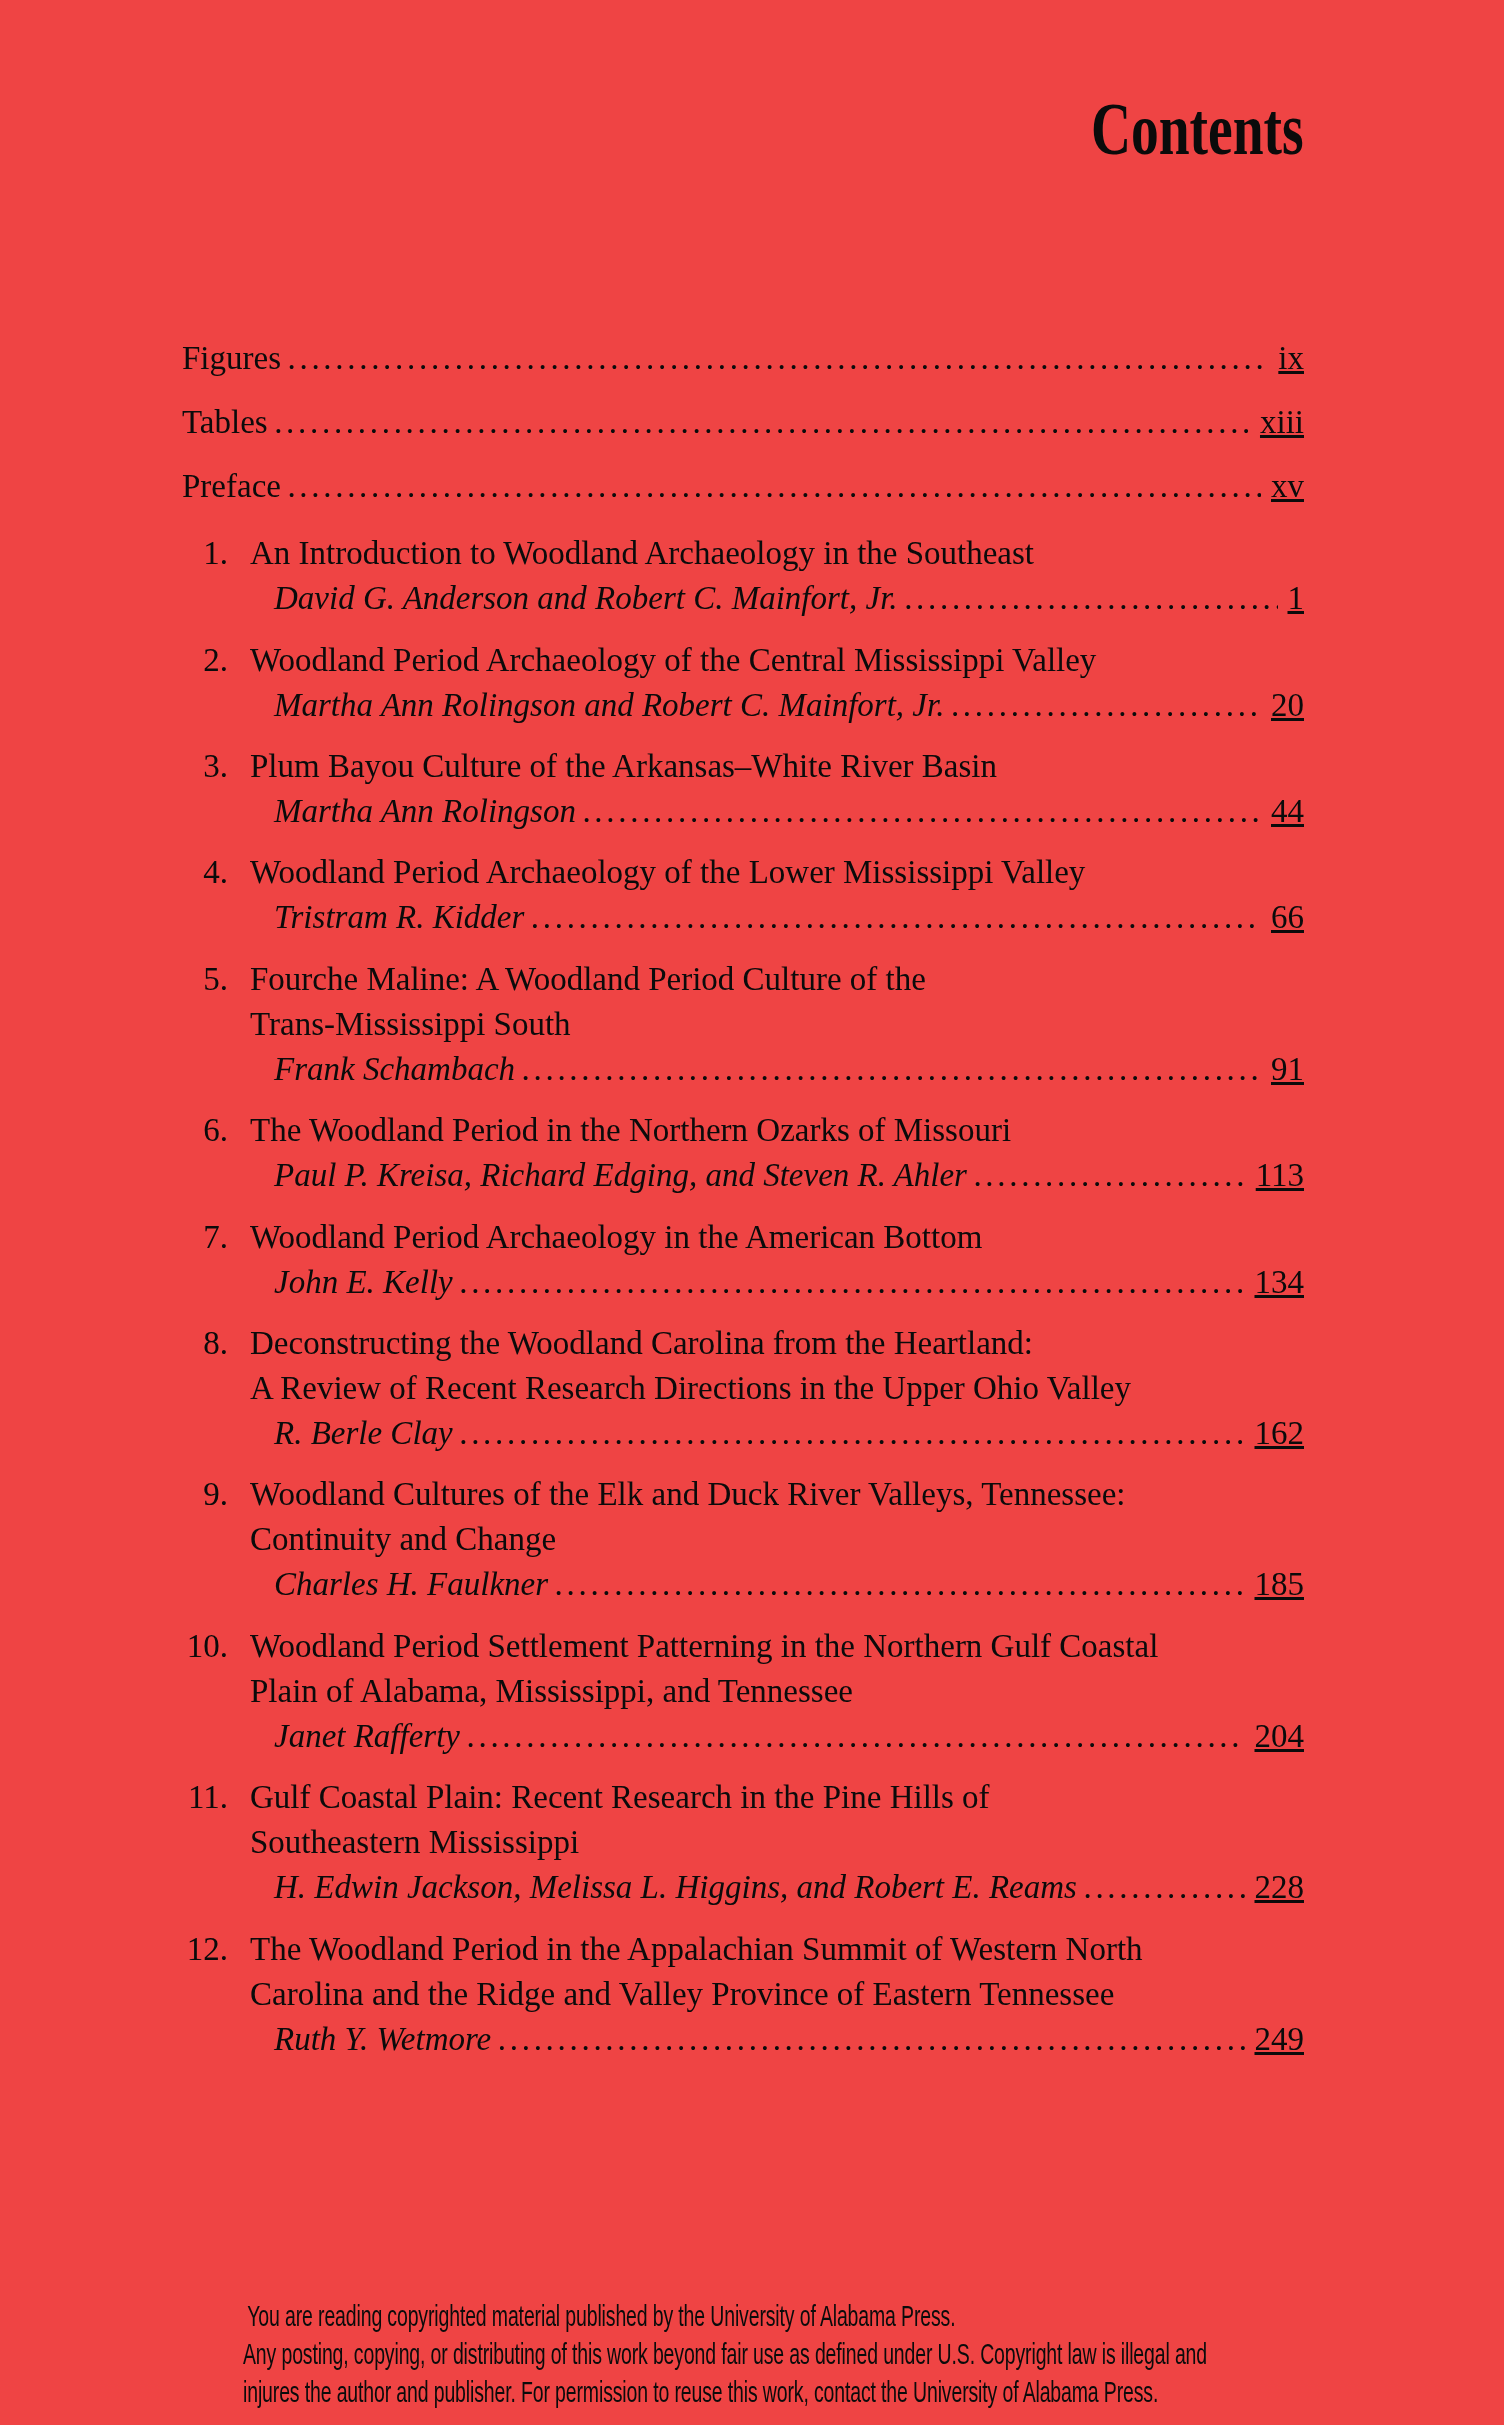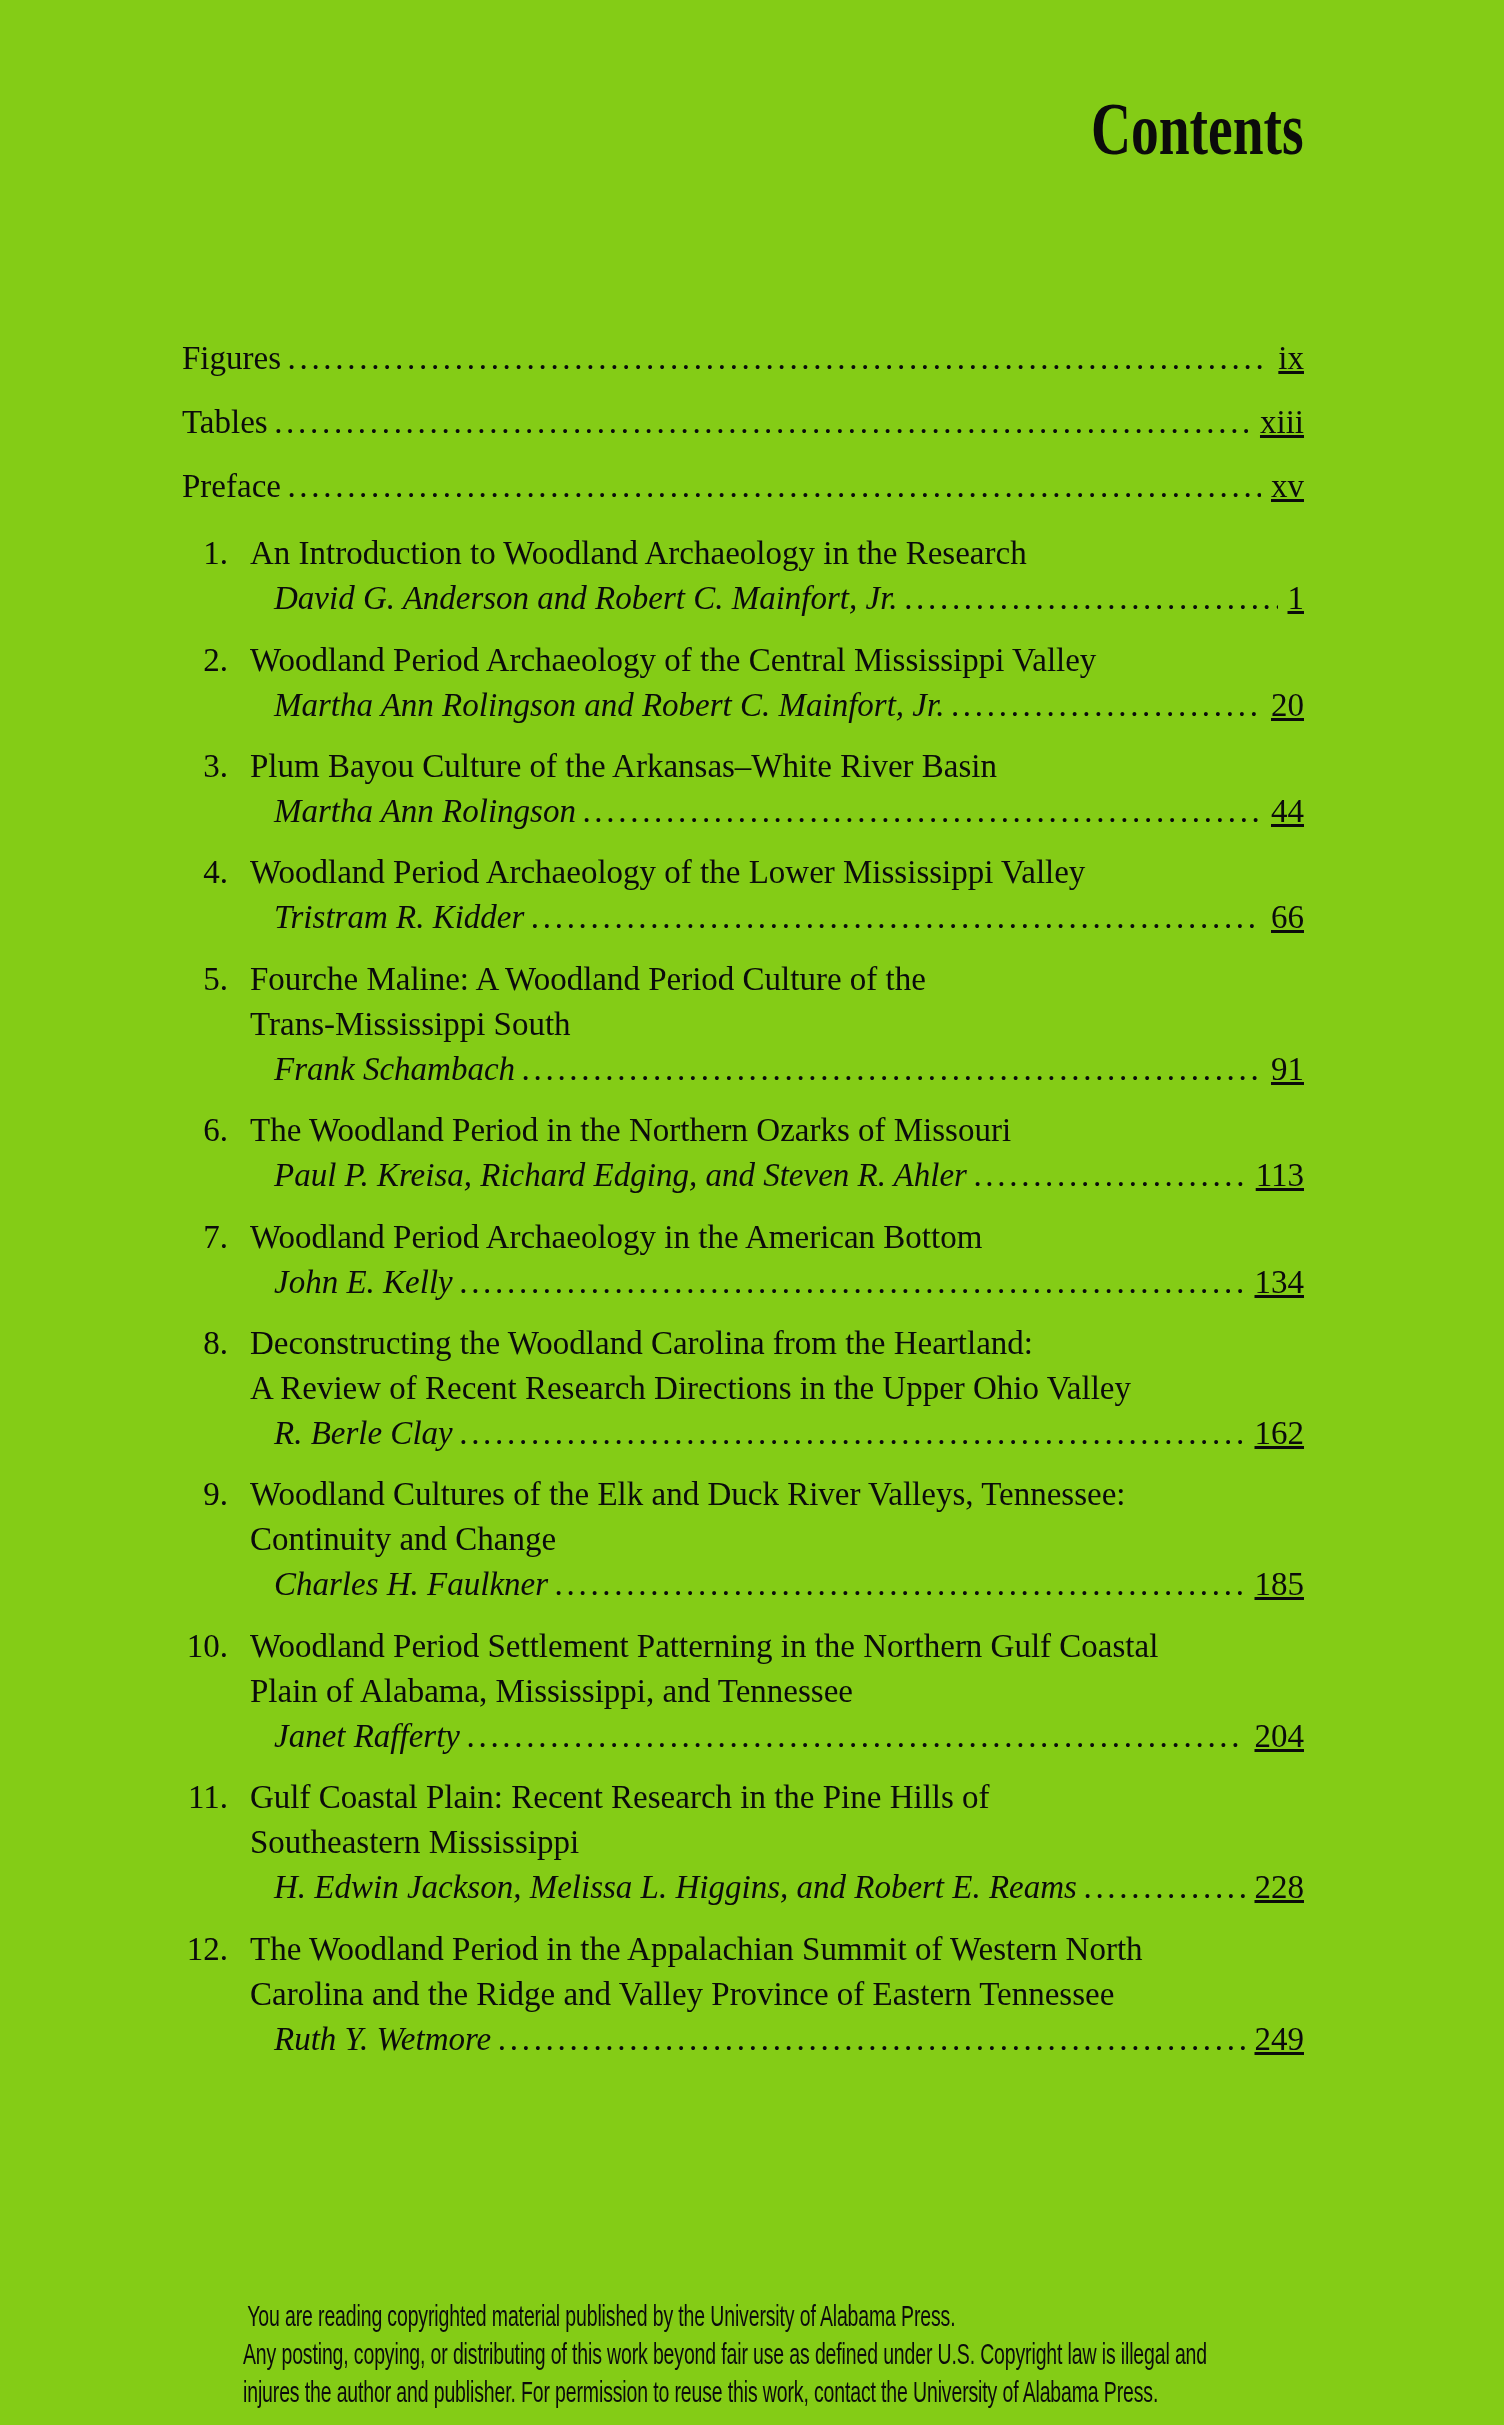--- a/index.html
+++ b/index.html
@@ -108,21 +108,21 @@
     transform-origin: 0 0;
     white-space: nowrap;
   }
   .footer-line:first-child {
     padding-left: 6.5px;
   }
 </style>
 </head>
 <body>
 
-<div class="page" style="background: #84cc16; color: rgb(11, 11, 11);">
+<div class="page" style="background: #ef4444; color: rgb(11, 11, 11);">
   <h1 class="title">Contents</h1>
 
   <section class="toc">
     <div class="front-section">
         <div class="front-row">
     <span class="label">Figures</span>
     <span class="leader"></span>
     <span class="pagenum">ix</span>
   </div>
         <div class="front-row">
@@ -133,21 +133,21 @@
         <div class="front-row">
     <span class="label">Preface</span>
     <span class="leader"></span>
     <span class="pagenum">xv</span>
   </div>
       </div>
     <div class="chapters-section">
         <div class="entry">
     <div class="num">1.</div>
     <div class="entry-body">
-      <div class="title-line">An Introduction to Woodland Archaeology in the Research</div>
+      <div class="title-line">An Introduction to Woodland Archaeology in the Southeast</div>
             <div class="author-row">
         <span class="authors">David G. Anderson and Robert C. Mainfort, Jr.</span>
         <span class="leader"></span>
         <span class="pagenum">1</span>
       </div>
     </div>
   </div>
         <div class="entry">
     <div class="num">2.</div>
     <div class="entry-body">

